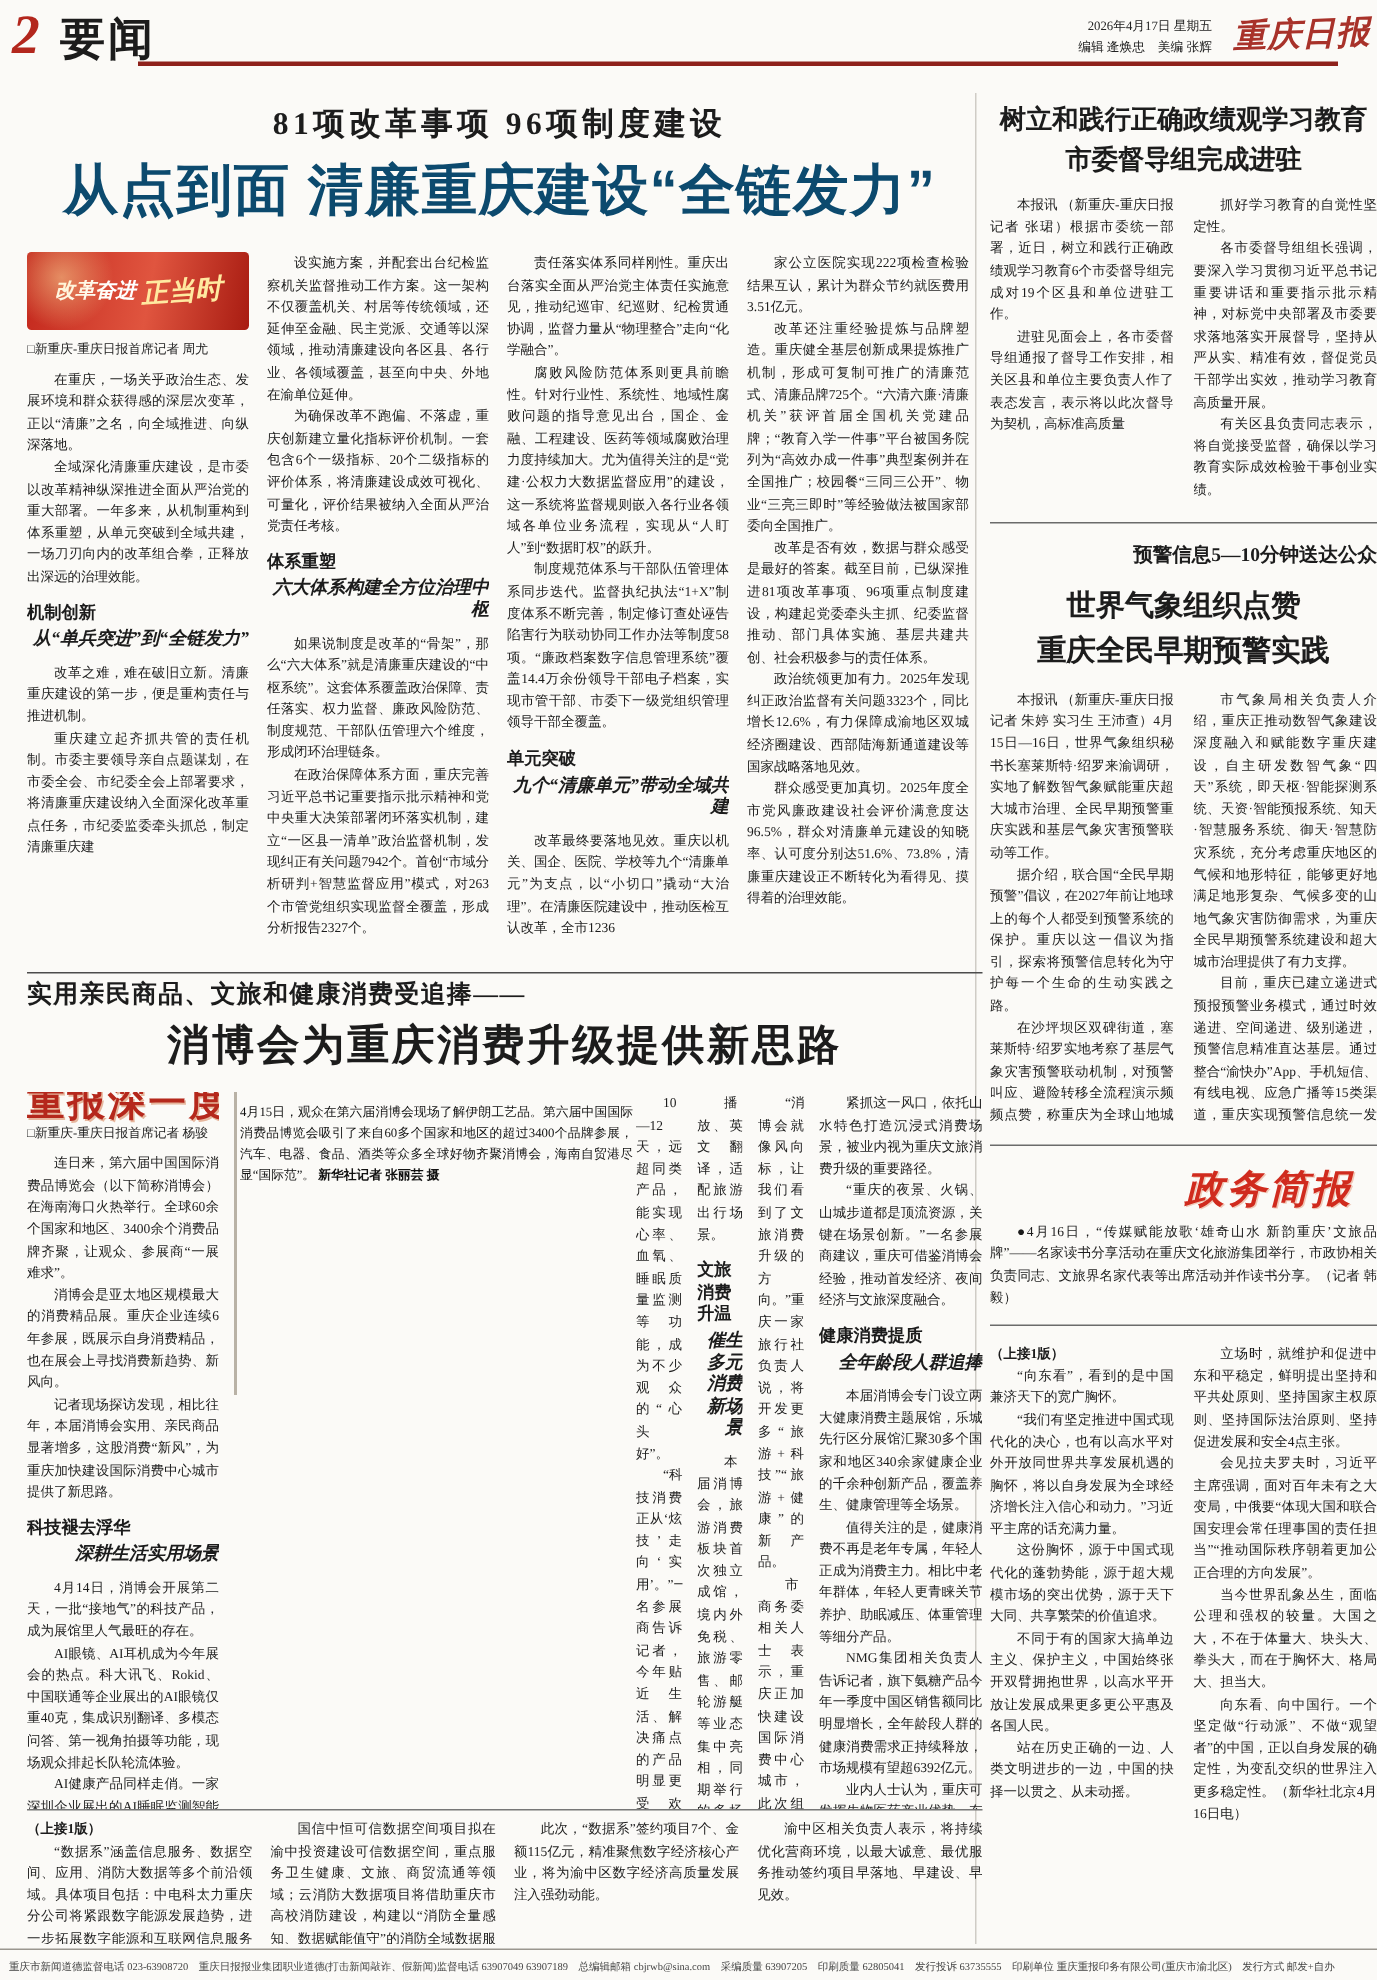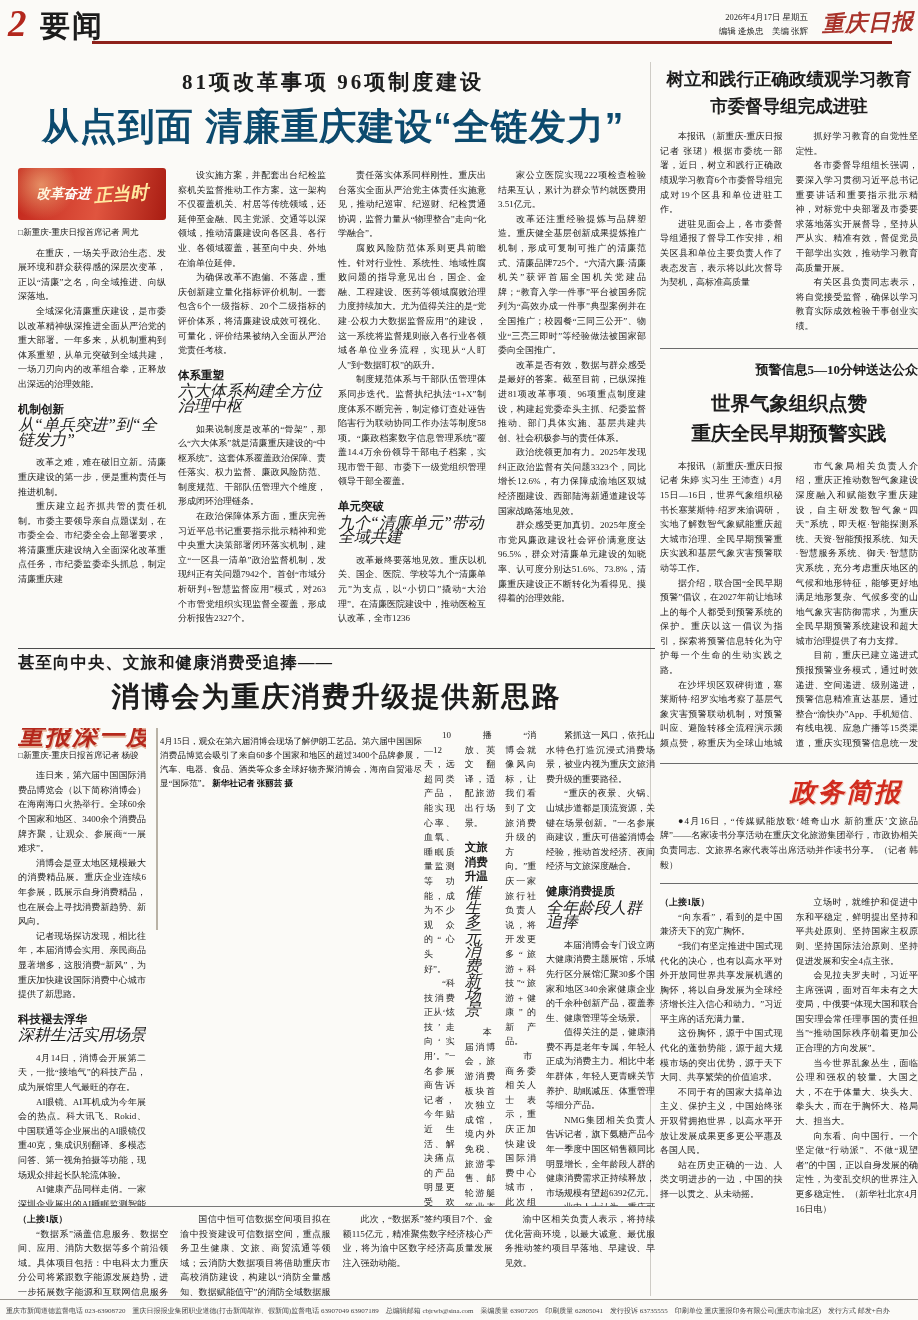--- a/index.html
+++ b/index.html
@@ -14,21 +14,21 @@
   .hdr-date{position:absolute;right:110px;top:11px;text-align:right;font-size:8.5px;line-height:1.6;color:#222;}
   .masthead{position:absolute;right:4px;top:8px;font-size:22px;font-weight:bold;font-style:italic;
             color:#a8322a;letter-spacing:1px;transform:rotate(-2deg);}
   
   .ncol{font-size:9px;line-height:14.6px;overflow:hidden;text-align:justify;}
   .ncol p{margin:0;}
   .para{text-indent:2em;text-align:justify;}
   .byline{text-indent:0;margin:5px 0 6px 0 !important;font-size:8.5px;}
   .sub1{text-indent:0;text-align:left;font-weight:bold;font-size:11.5px;
         font-family:"Liberation Sans","DejaVu Sans",sans-serif;margin:10px 0 2px 0 !important;}
-  .sub2{text-indent:0;text-align:left;font-style:italic;font-size:16px;margin:0 0 8px 0 !important;}
+  .sub2{text-indent:0;text-align:right;font-style:italic;font-size:12px;margin:0 0 8px 0 !important;font-weight:bold;}
   .tag{text-indent:0;font-weight:bold;}
   .twocol{display:flex;gap:13px;}
   .twocol .ncol{flex:1;}
   
   .main-art{position:absolute;left:18px;top:60px;width:630px;height:588px;}
   .kicker1{text-align:center;font-size:21px;font-weight:bold;letter-spacing:3px;margin-top:8px;}
   .head1{text-align:center;font-size:37px;font-weight:900;color:#0c4a6e;letter-spacing:1px;
          font-family:"Liberation Sans","DejaVu Sans",sans-serif;margin-top:6px;}
   .main-body{display:flex;gap:12px;margin-top:16px;height:472px;}
   .main-body .ncol{width:148px;}
@@ -55,21 +55,21 @@
   
   .mid-art{position:absolute;left:18px;top:652px;width:637px;height:552px;}
   .rule-top{position:absolute;left:18px;top:648px;width:637px;height:1px;background:#4c4c4c;}
   .kicker2{font-size:16.5px;font-weight:bold;letter-spacing:1px;}
   .head2{text-align:center;font-size:28px;font-weight:900;letter-spacing:2px;
          font-family:"Liberation Sans","DejaVu Sans",sans-serif;margin-top:4px;}
   .mid-body{display:flex;gap:10px;margin-top:12px;height:478px;}
   .m-col1{width:128px;}
   .m-center{width:380px;display:flex;}
   .m-col5{flex:1;}
-  .cbd-logo{font-size:25px;font-weight:900;font-style:italic;color:#b5281c;letter-spacing:2px;
+  .cbd-logo{font-size:25px;font-weight:900;color:#b5281c;letter-spacing:2px;
             font-family:"Liberation Sans","DejaVu Sans",sans-serif;text-shadow:1px 1.5px 0 #e6b79e;
             margin-bottom:3px;white-space:nowrap;}
   .photo{position:relative;height:200px;overflow:hidden;border:1px solid #b9b2a6;
          background:linear-gradient(180deg,#474c48 0%,#5c574d 16%,#8a7c6b 38%,#b5a089 62%,#cdb89d 100%);}
   .ph-flag{position:absolute;left:-24px;top:-34px;width:72%;height:58%;
            background:linear-gradient(115deg,#a81d1d 0%,#d8342a 48%,#8e1616 100%);
            transform:rotate(-9deg) skewX(-10deg);box-shadow:0 4px 10px rgba(0,0,0,.35);}
   .ph-flag:after{content:"";position:absolute;left:28%;top:22%;width:58px;height:46px;border-radius:50%;
            background:radial-gradient(ellipse,rgba(255,255,255,.8),rgba(255,255,255,0) 70%);}
   .ph-booth{position:absolute;right:0;top:18px;width:26%;height:50%;
@@ -222,21 +222,21 @@
           <p class="para">立场时，就维护和促进中东和平稳定，鲜明提出坚持和平共处原则、坚持国家主权原则、坚持国际法治原则、坚持促进发展和安全4点主张。</p>
           <p class="para">会见拉夫罗夫时，习近平主席强调，面对百年未有之大变局，中俄要“体现大国和联合国安理会常任理事国的责任担当”“推动国际秩序朝着更加公正合理的方向发展”。</p>
           <p class="para">当今世界乱象丛生，面临公理和强权的较量。大国之大，不在于体量大、块头大、拳头大，而在于胸怀大、格局大、担当大。</p>
           <p class="para">向东看、向中国行。一个坚定做“行动派”、不做“观望者”的中国，正以自身发展的确定性，为变乱交织的世界注入更多稳定性。（新华社北京4月16日电）</p>
         </div>
     </div>
   </div>
 
   <div class="rule-top"></div>
   <div class="mid-art">
-    <div class="kicker2">甚至向中央、文旅和健康消费受追捧——</div>
+    <div class="kicker2">实用亲民商品、文旅和健康消费受追捧——</div>
     <div class="head2">消博会为重庆消费升级提供新思路</div>
     <div class="mid-body">
       <div class="m-col1 ncol">
         <div class="cbd-logo">重报深一度</div>
         <div>
             <p class="byline">□新重庆-重庆日报首席记者 杨骏</p>
             <p class="para">连日来，第六届中国国际消费品博览会（以下简称消博会）在海南海口火热举行。全球60余个国家和地区、3400余个消费品牌齐聚，让观众、参展商“一展难求”。</p>
             <p class="para">消博会是亚太地区规模最大的消费精品展。重庆企业连续6年参展，既展示自身消费精品，也在展会上寻找消费新趋势、新风向。</p>
             <p class="para">记者现场探访发现，相比往年，本届消博会实用、亲民商品显著增多，这股消费“新风”，为重庆加快建设国际消费中心城市提供了新思路。</p>
             <p class="sub1">科技褪去浮华</p>

